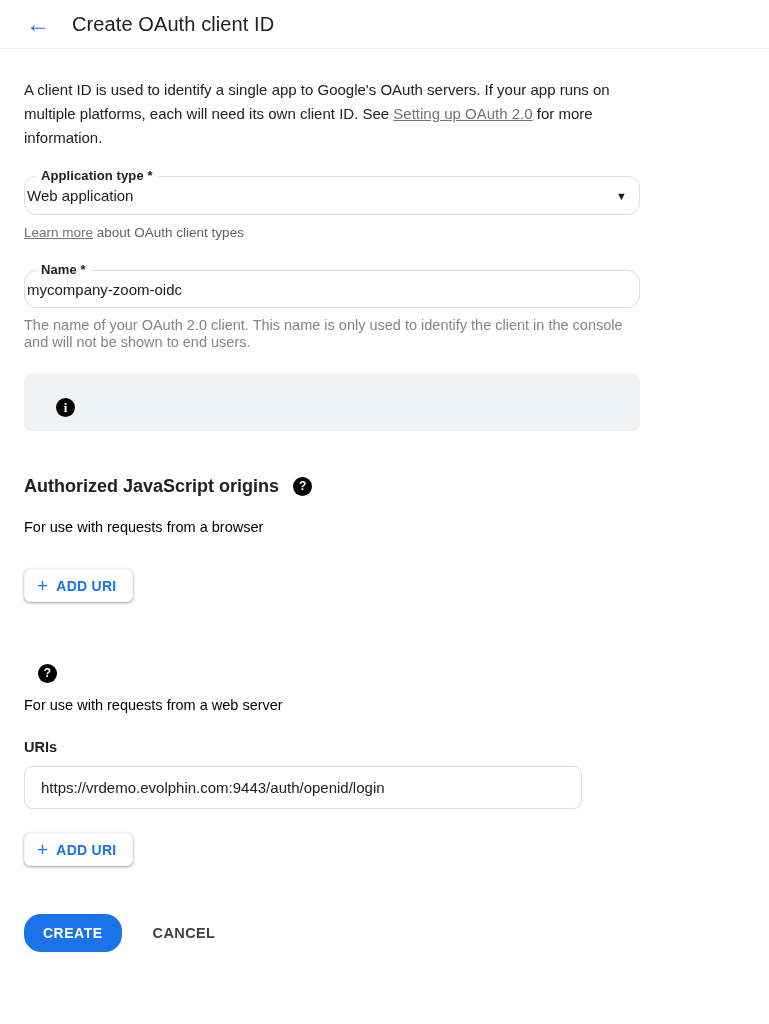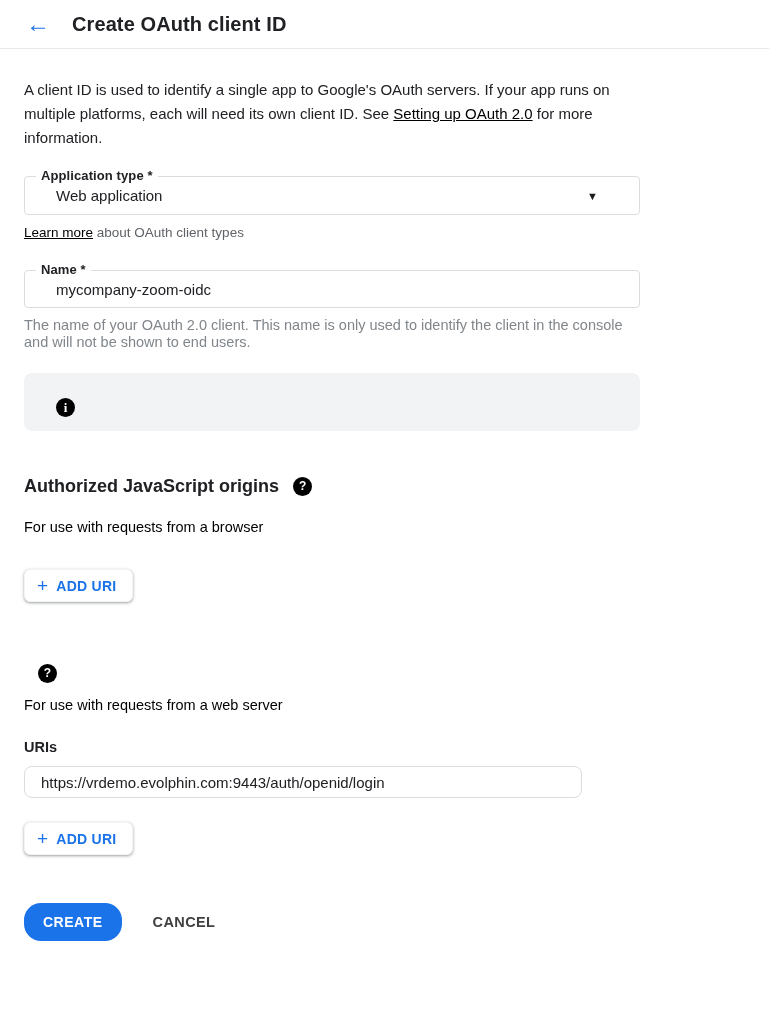--- a/index.html
+++ b/index.html
@@ -21,47 +21,47 @@
   .back-btn {
     width: 40px; height: 40px;
     border: none; background: transparent;
     color: #1a73e8;
     font-size: 24px; line-height: 40px;
     cursor: pointer;
     text-align: center;
   }
   .page-title {
     font-size: 20px;
-    font-weight: 700;
+    font-weight: 400;
     color: #202124;
     margin-left: 14px;
     letter-spacing: 0.1px;
   }
   
   .main { padding: 0 0 0 24px; }
   .intro {
     margin-top: 29px;
     width: 614px;
     font-size: 15px;
     line-height: 24px;
     color: #202124;
   }
-  a.link-blue { color: #000000; text-decoration: underline; cursor: pointer; }
+  a.link-blue { color: #737373; text-decoration: underline; cursor: pointer; }
   a.link-purple { color: #9334e6; text-decoration: underline; cursor: pointer; }
   
   .field-wrap { position: relative; }
   .outlined-field {
     position: relative;
     width: 616px;
     border: 1px solid #dadce0;
-    border-radius: 4px;
+    border-radius: 12px;
     background: #fff;
     display: flex;
     align-items: center;
-    padding: 0 31px;
+    padding: 0 2px;
   }
   .outlined-field .float-label {
     position: absolute;
     top: -9px; left: 11px;
     background: #fff;
     padding: 0 5px;
     font-size: 13px;
     font-weight: 700;
     color: #202124;
     letter-spacing: 0.1px;
@@ -165,21 +165,21 @@
   .btn-redirect { margin-top: 24px; }
   .uris-label {
     margin-top: 26px;
     font-size: 14.5px;
     font-weight: 700;
     color: #202124;
   }
   .uri-box {
     margin-top: 11px;
     width: 558px;
-    height: 32px;
+    height: 43px;
     border: 1px solid #dadce0;
     border-radius: 8px;
     display: flex;
     align-items: center;
     padding: 0 16px;
   }
   .actions {
     margin-top: 48px;
     display: flex;
     align-items: center;

